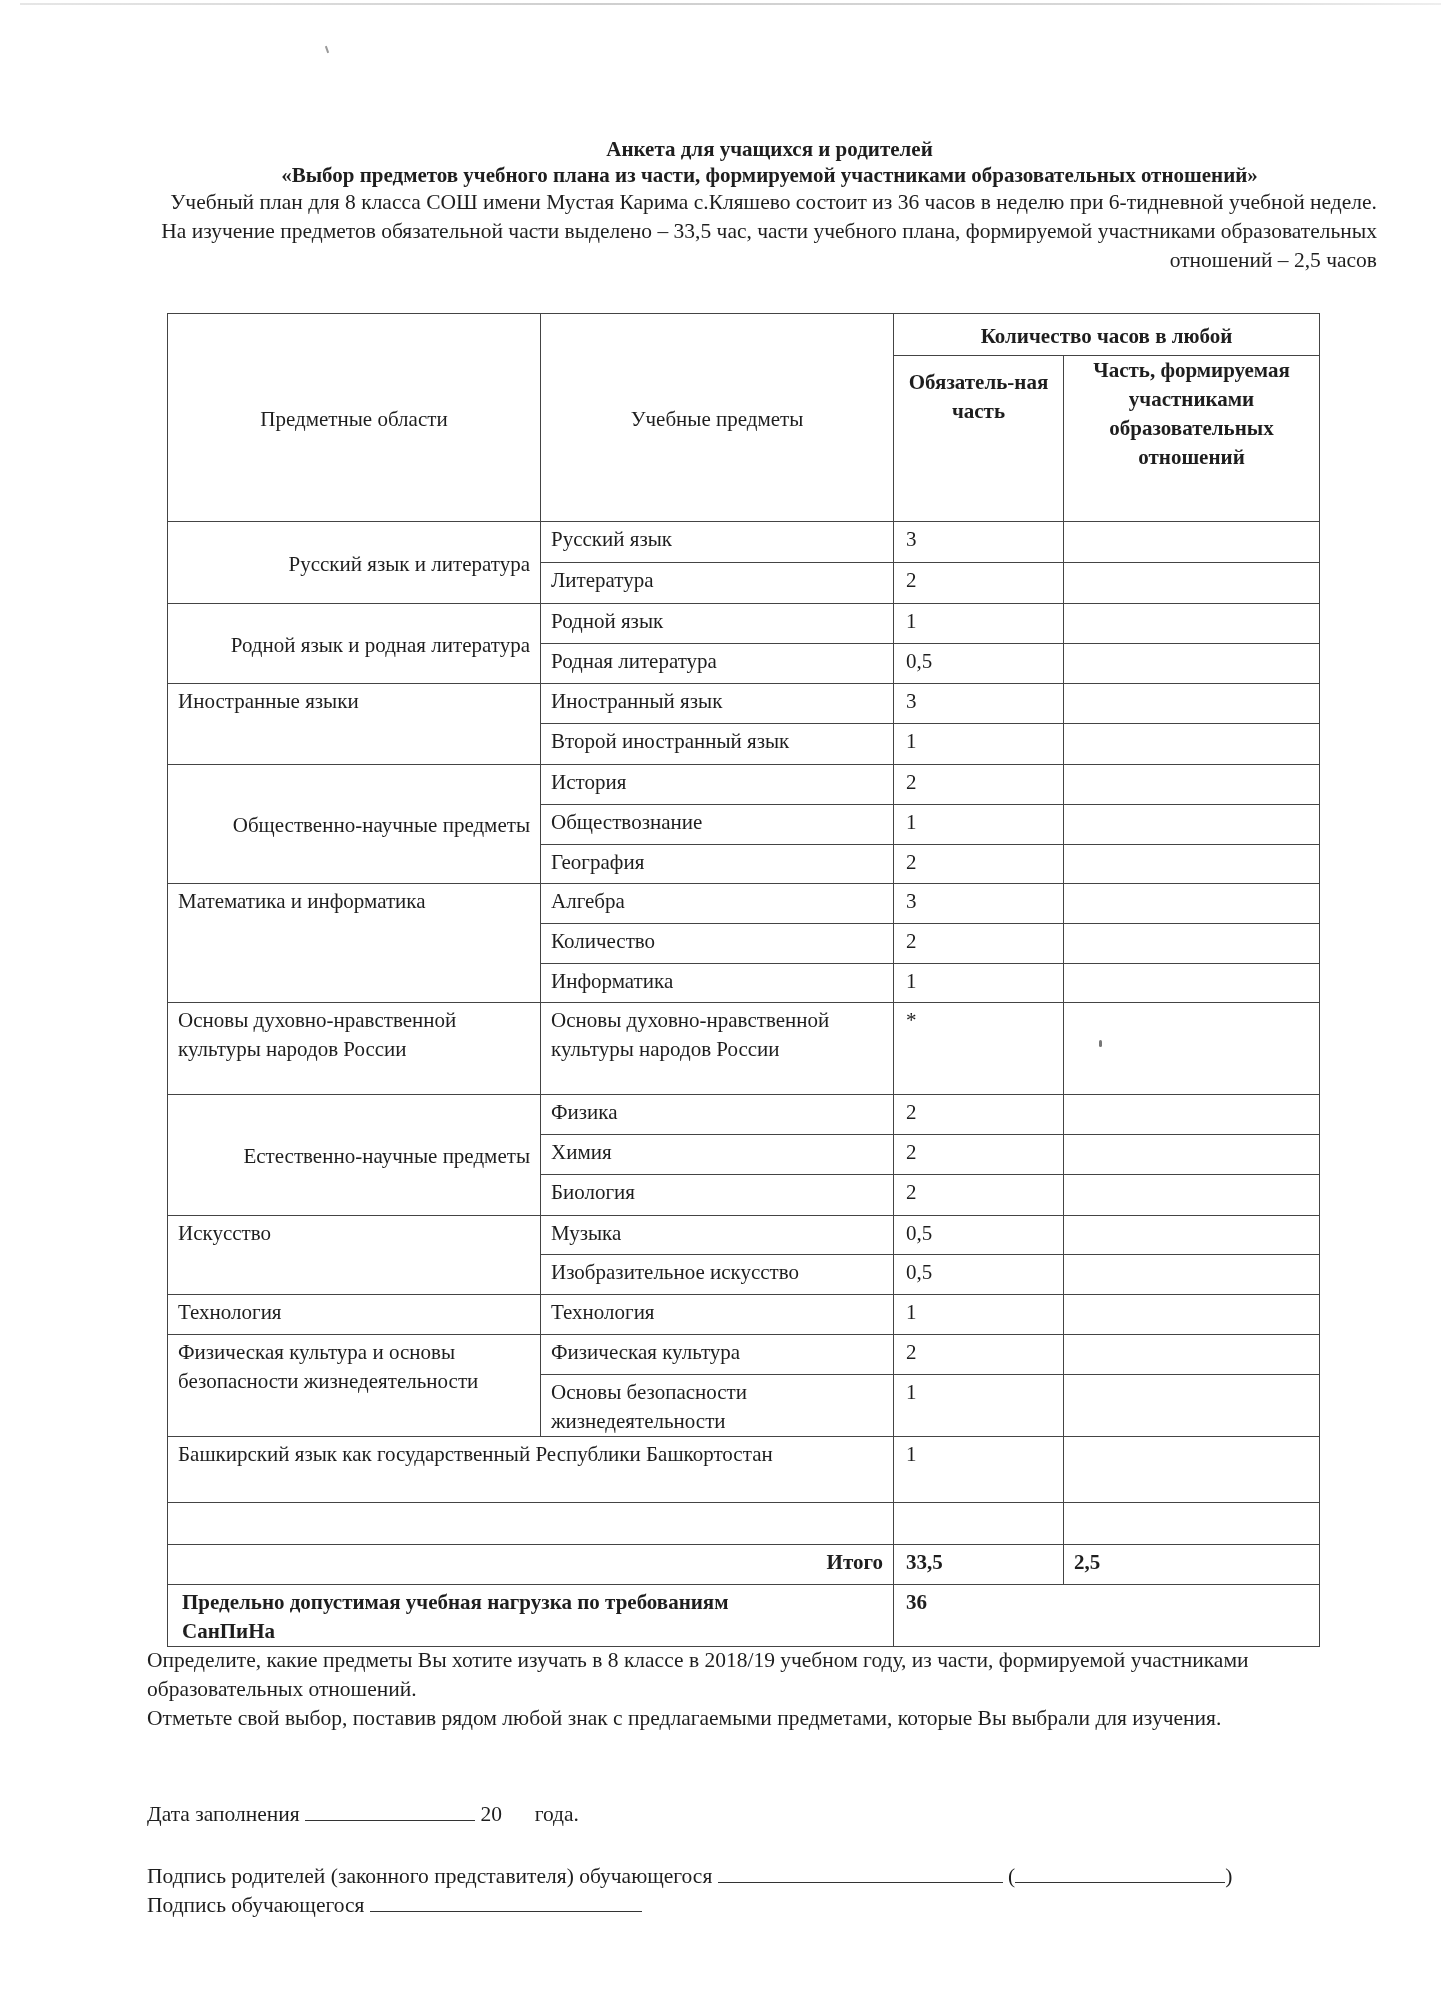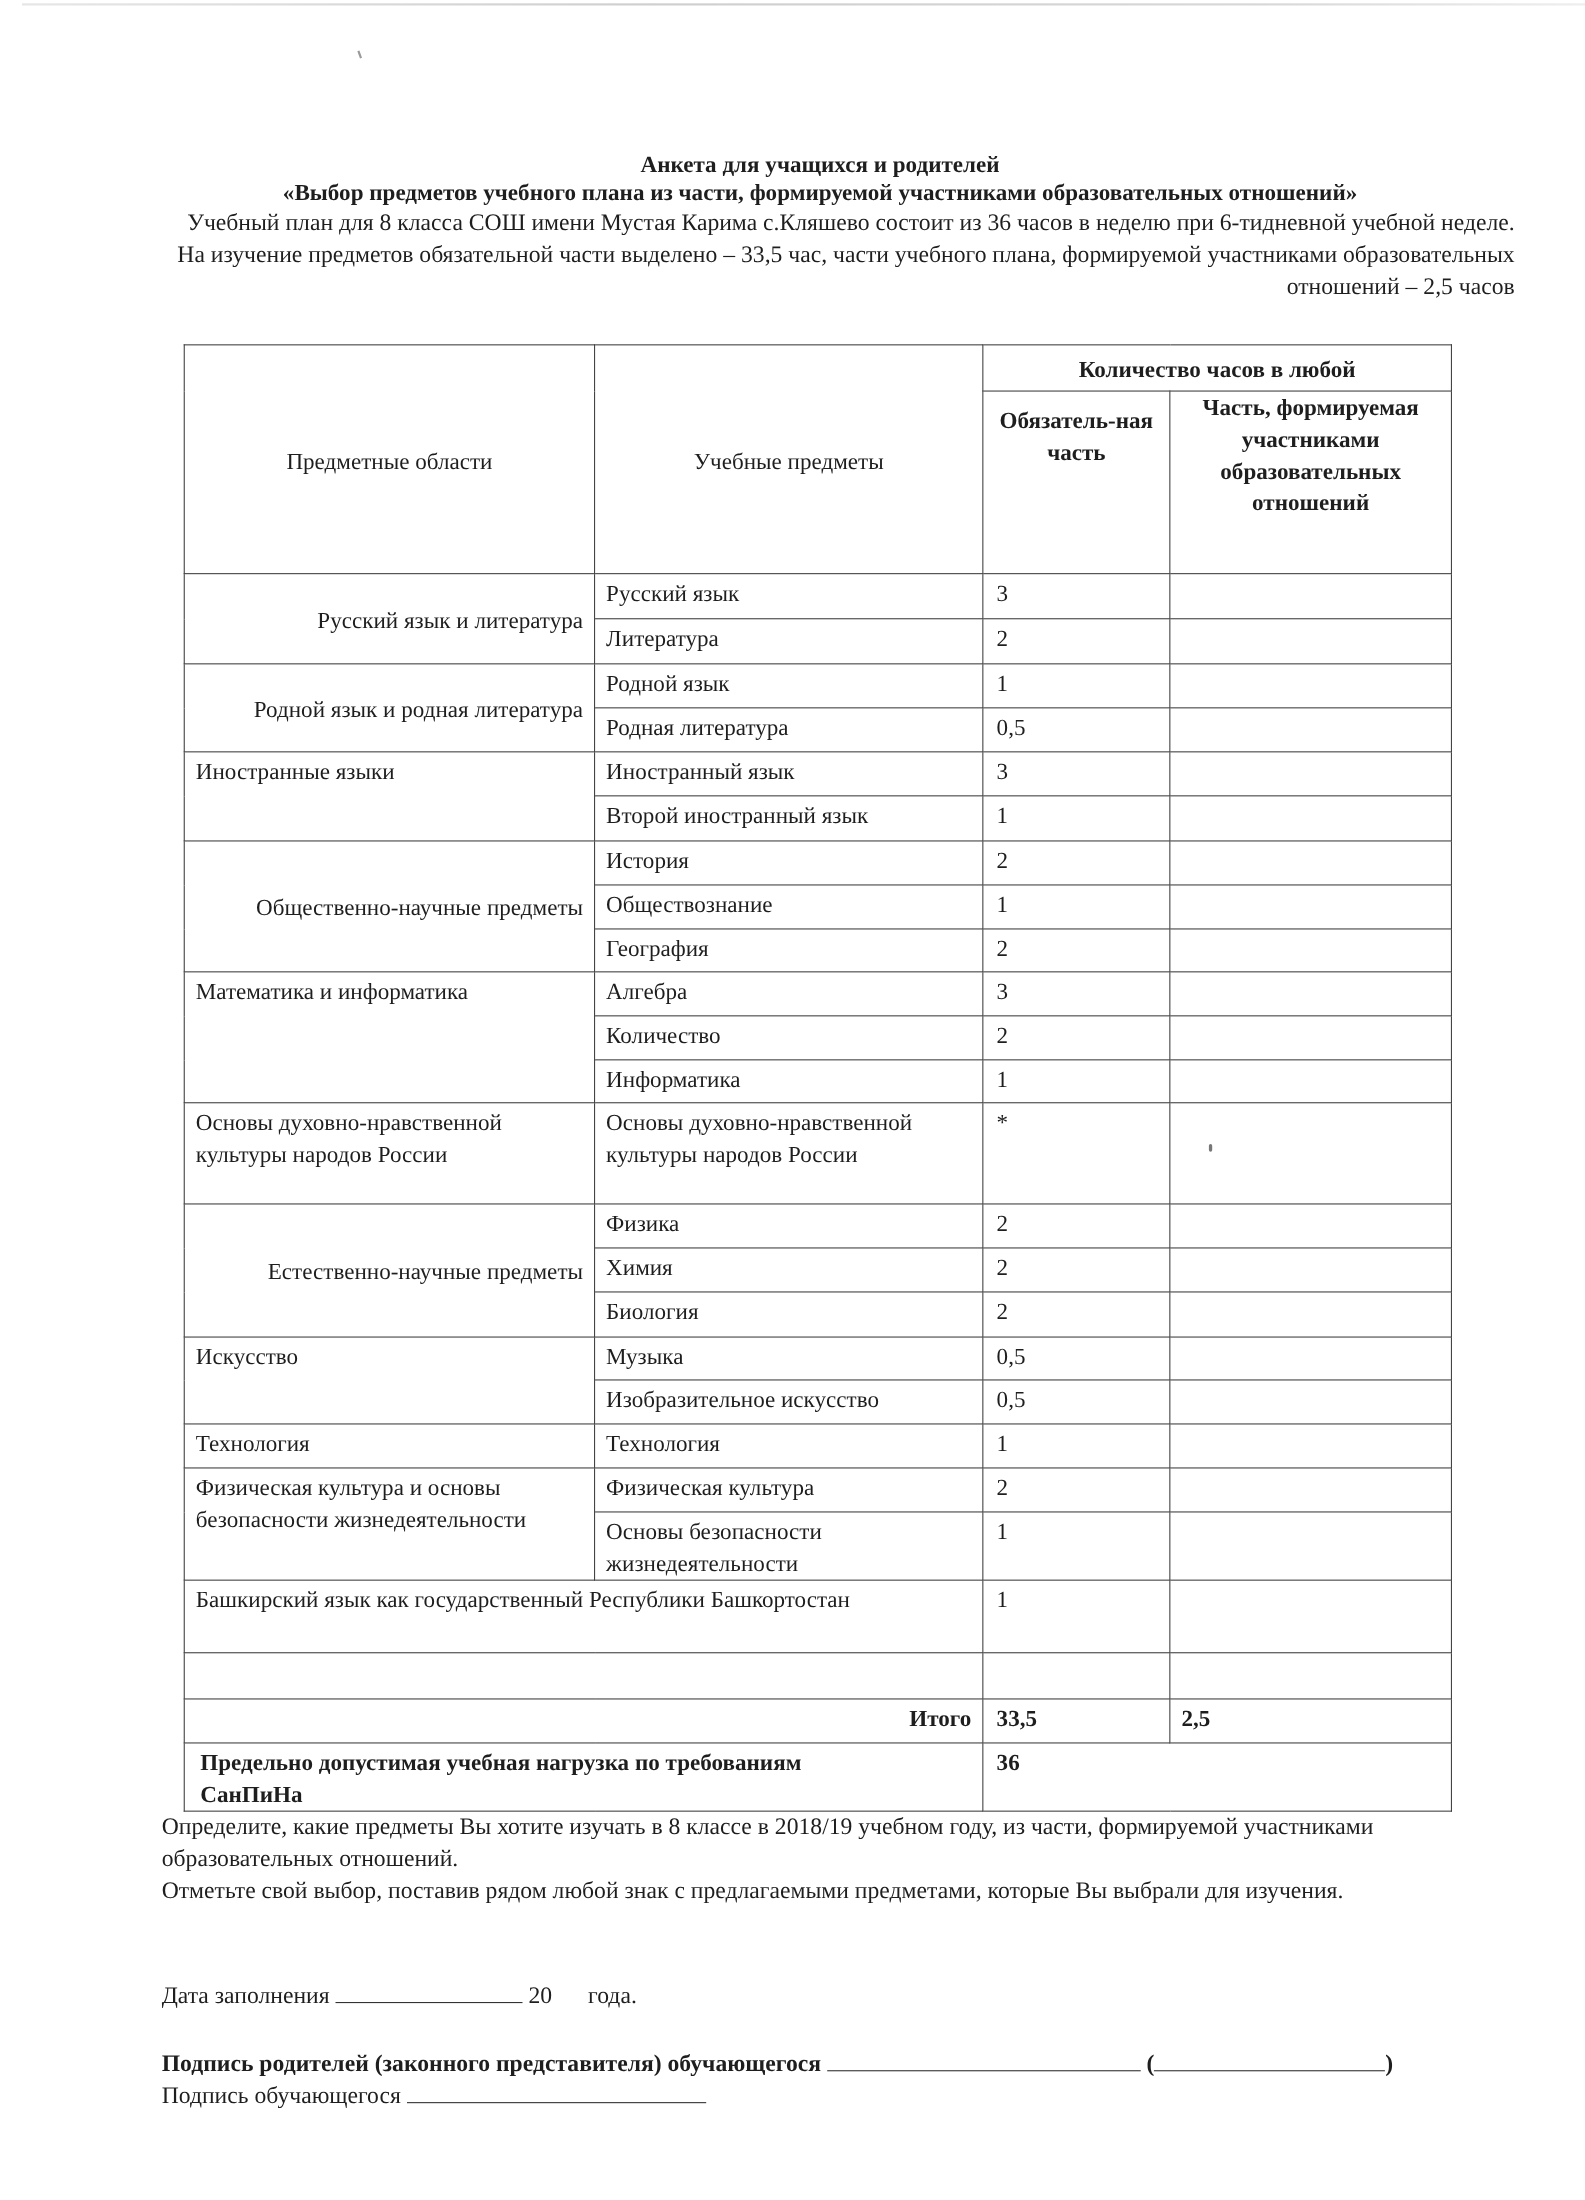--- a/index.html
+++ b/index.html
@@ -7,21 +7,21 @@
       width: 1441px; height: 2000px; position: relative; overflow: hidden;
       font-family: "Liberation Serif", "DejaVu Serif", serif;
       color: #1e1e1e;
     }
     .scan-edge {
       position: absolute; left: 20px; right: 0; top: 3px; height: 2px;
       background: linear-gradient(to right, #e6e6e6, #cfcfcf 40%, #d8d8d8 80%, #eeeeee);
     }
     .scan-dot { position: absolute; width: 2px; height: 7px; background: #9a9a9a; }
     .title {
-      position: absolute; left: 128px; width: 1235px; text-align: center;
+      position: absolute; left: 152px; width: 1235px; text-align: center;
       font-weight: bold; font-size: 21px; line-height: 28px;
     }
     .intro {
       position: absolute; left: 147px; width: 1230px; top: 188px;
       font-size: 21.5px; line-height: 29px; text-align: right;
     }
     table.plan {
       position: absolute; left: 167px; top: 313px; width: 1152px;
       border-collapse: collapse; table-layout: fixed;
       font-size: 21px; line-height: 29px;
@@ -212,21 +212,21 @@
 <div class="para" style="top:1704px;"> Отметьте свой выбор, поставив рядом любой знак   с предлагаемыми предметами, которые Вы выбрали для изучения.</div>
 
 <div class="para" style="top:1800px;">
   <span>Дата заполнения</span>
   <span class="blank" style="width:170px;"></span>
   <span>20</span>
   <span style="display:inline-block;width:22px;"></span>
   <span>года.</span>
 </div>
 
-<div class="para" style="top:1862px;font-weight:bold;">
+<div class="para" style="top:1862px;">
   <span>Подпись родителей (законного представителя) обучающегося</span>
   <span class="blank" style="width:285px;"></span>
   <span>(</span><span class="blank" style="width:210px;"></span><span>)</span>
 </div>
 
 <div class="para" style="top:1891px;">
   <span>Подпись обучающегося</span>
   <span class="blank" style="width:272px;"></span>
 </div>
 

